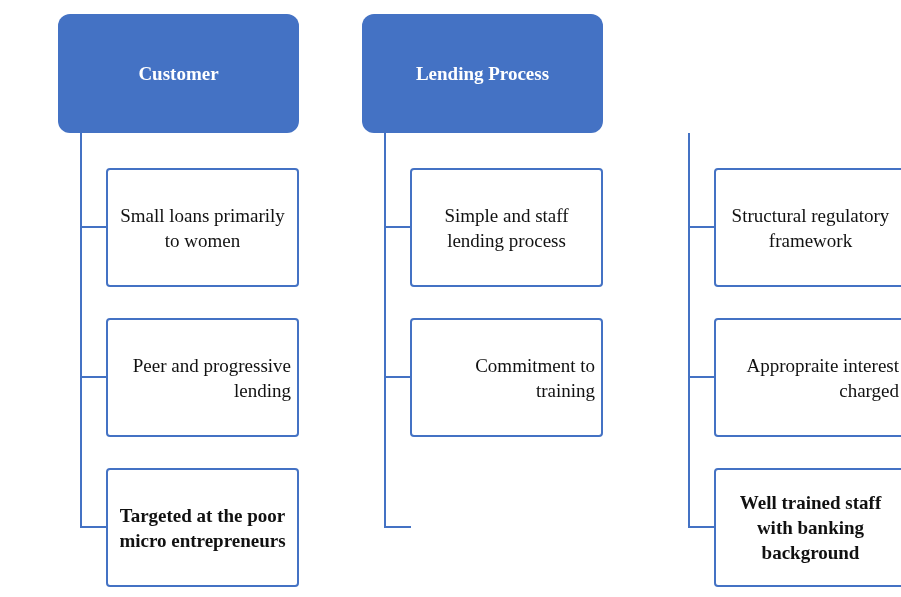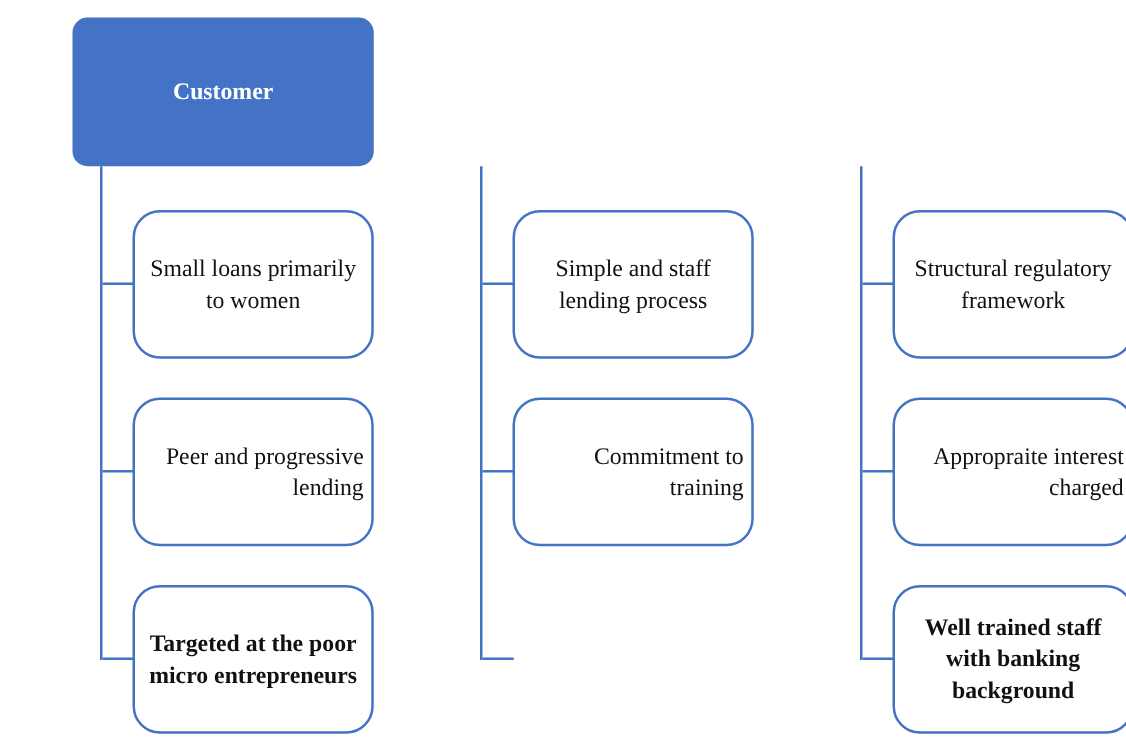--- a/index.html
+++ b/index.html
@@ -65,21 +65,21 @@
   .hline-1 { top: 362px; }
   .hline-2 { top: 512px; }
 
   .item-box {
     position: absolute;
     left: 48px;
     width: 193px;
     height: 119px;
     background: #ffffff;
     border: 2px solid #4472C4;
-    border-radius: 22px;
+    border-radius: 4px;
     box-sizing: border-box;
     display: flex;
     align-items: center;
     justify-content: center;
     text-align: center;
     color: #111111;
     font-size: 19px;
     line-height: 25px;
     padding: 0 6px;
   }
@@ -97,20 +97,21 @@
     <div class="vline"></div>
     <div class="hline hline-0"></div>
     <div class="hline hline-1"></div>
     <div class="hline hline-2"></div>
     <div class="item-box item-0">Small loans primarily to women</div>
     <div class="item-box item-1">Peer and progressive lending</div>
     <div class="item-box item-2">Targeted at the poor micro entrepreneurs</div>
   </div>
 
   <div class="column col-1">
+    <div class="header-box">Lending Process</div>
     <div class="vline"></div>
     <div class="hline hline-0"></div>
     <div class="hline hline-1"></div>
     <div class="hline hline-2"></div>
     <div class="item-box item-0">Simple and staff lending process</div>
     <div class="item-box item-1">Commitment to training</div>
   </div>
 
   <div class="column col-2">
     <div class="vline"></div>

